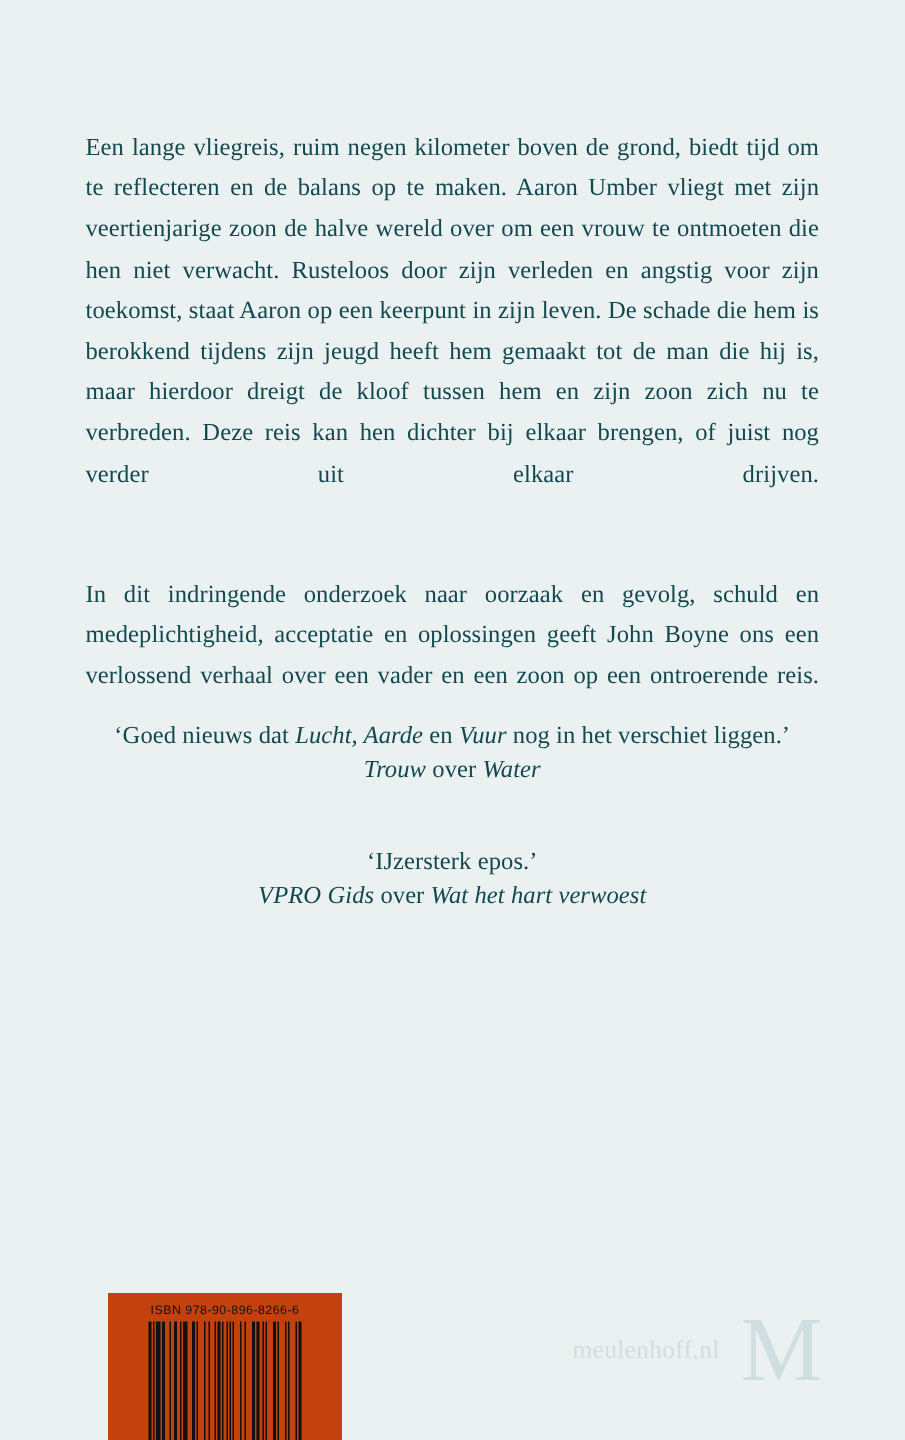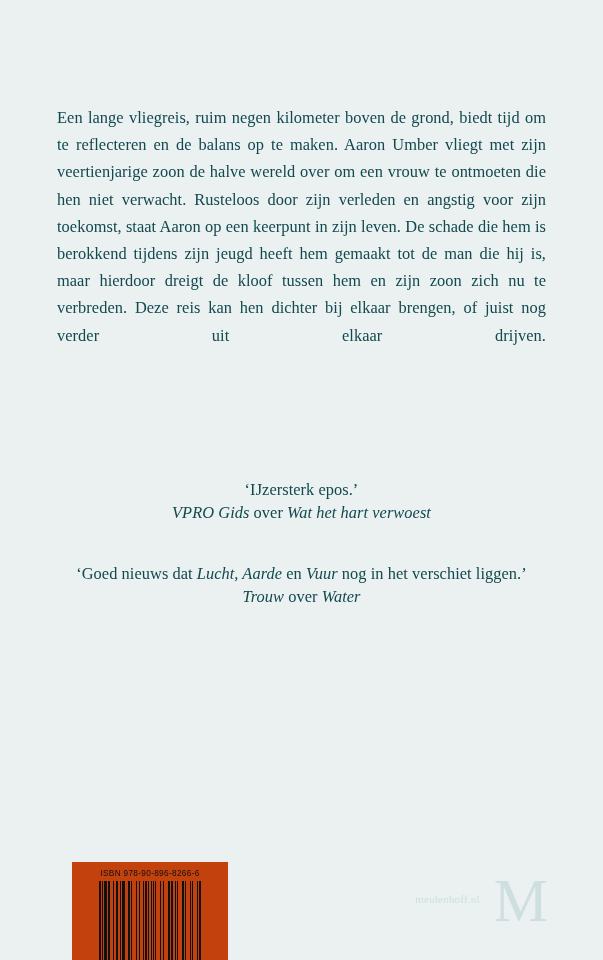--- a/index.html
+++ b/index.html
@@ -18,21 +18,21 @@
 
   .page {
     position: absolute;
     inset: 0;
   }
 
   
   .blurb {
     position: absolute;
     left: 57px;
-    top: 104px;
+    top: 84px;
     width: 489px;
   }
   .blurb p {
     margin: 0 0 26px 0;
     font-size: 16.4px;
     line-height: 27.2px;
     text-align: justify;
     text-justify: inter-word;
     letter-spacing: 0.05px;
   }
@@ -133,52 +133,53 @@
     left: 372px;
     top: 872px;
     width: 175px;
     height: 58px;
     display: flex;
     align-items: center;
     justify-content: flex-end;
     gap: 14px;
   }
   .publisher-name {
-    font-size: 11px;
+    font-size: 17px;
     color: #cfdee0;
     letter-spacing: 0.2px;
     line-height: 1;
     padding-bottom: 4px;
   }
   .publisher-logo {
     font-size: 61px;
     color: #cfdee0;
     line-height: 0.78;
     letter-spacing: -1px;
   }
 </style>
 </head>
 <body>
 
 <div class="page">
 
   <div class="blurb">
     <p>Een lange vliegreis, ruim negen kilometer boven de grond, biedt tijd om te reflecteren en de balans op te maken. Aaron Umber vliegt met zijn veertienjarige zoon de halve wereld over om een vrouw te ontmoeten die hen niet verwacht. Rusteloos door zijn verleden en angstig voor zijn toekomst, staat Aaron op een keerpunt in zijn leven. De schade die hem is berokkend tijdens zijn jeugd heeft hem gemaakt tot de man die hij is, maar hierdoor dreigt de kloof tussen hem en zijn zoon zich nu te verbreden. Deze reis kan hen dichter bij elkaar brengen, of juist nog verder uit elkaar drijven.</p>
+    <p>In dit indringende onderzoek naar oorzaak en gevolg, schuld en medeplichtigheid, acceptatie en oplossingen geeft John Boyne ons een verlossend verhaal over een vader en een zoon op een ontroerende reis.</p>
   </div>
 
   <div class="quotes">
+
+    <div class="quote-block">
+      <div class="quote-line"><span>‘Goed nieuws dat </span><span class="it">Lucht, Aarde</span><span> en </span><span class="it">Vuur</span><span> nog in het verschiet liggen.’</span></div>
+      <div class="quote-source"><span class="it">Trouw</span><span> over </span><span class="it">Water</span></div>
+    </div>
 
     <div class="quote-block">
       <div class="quote-line"><span>‘IJzersterk epos.’</span></div>
       <div class="quote-source"><span class="it">VPRO Gids</span><span> over </span><span class="it">Wat het hart verwoest</span></div>
-    </div>
-
-    <div class="quote-block">
-      <div class="quote-line"><span>‘Goed nieuws dat </span><span class="it">Lucht, Aarde</span><span> en </span><span class="it">Vuur</span><span> nog in het verschiet liggen.’</span></div>
-      <div class="quote-source"><span class="it">Trouw</span><span> over </span><span class="it">Water</span></div>
     </div>
 
   </div>
 
   <div class="barcode-box">
     <div class="isbn-text">ISBN 978-90-896-8266-6</div>
     <div class="bars" id="bars">
         <div class="bar" style="width: 1.07px;"></div>
         <div style="width: 1.07px; background: transparent;"></div>
         <div class="bar" style="width: 1.07px;"></div>

